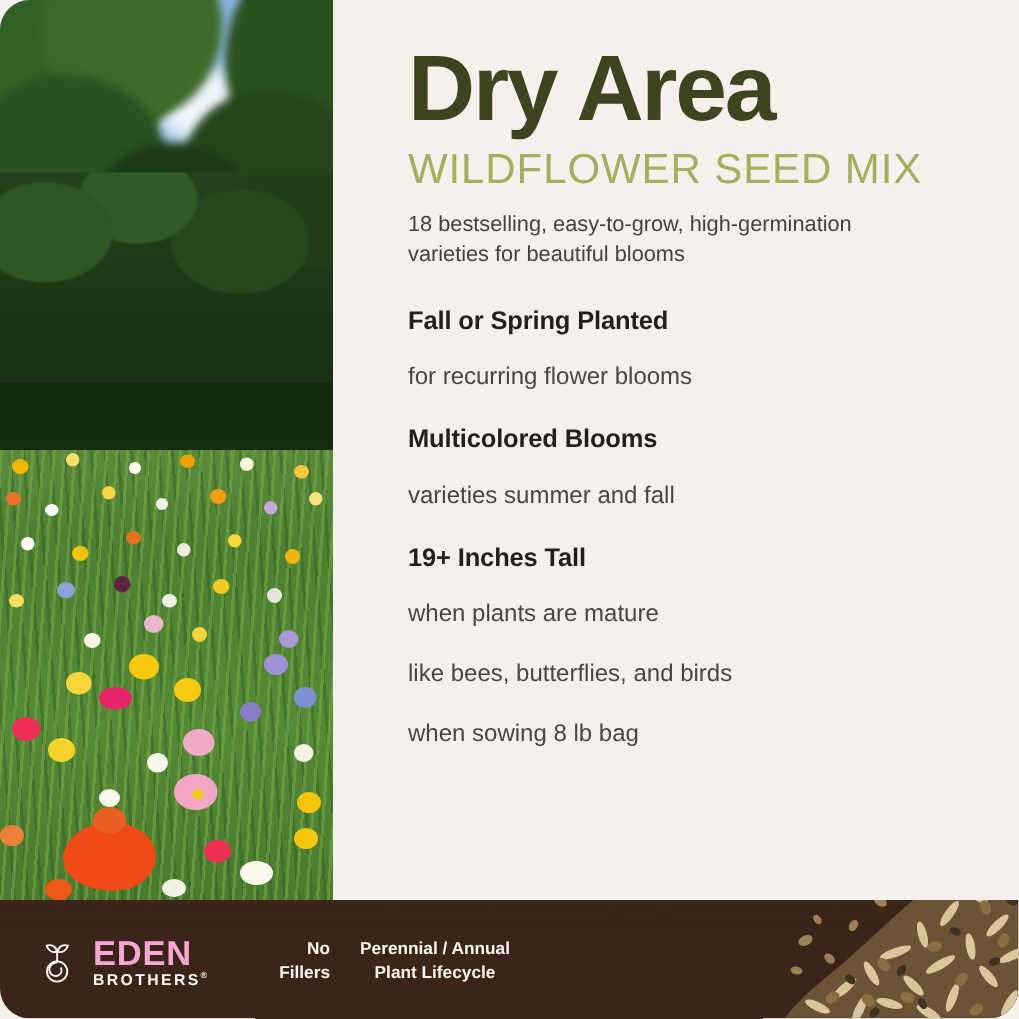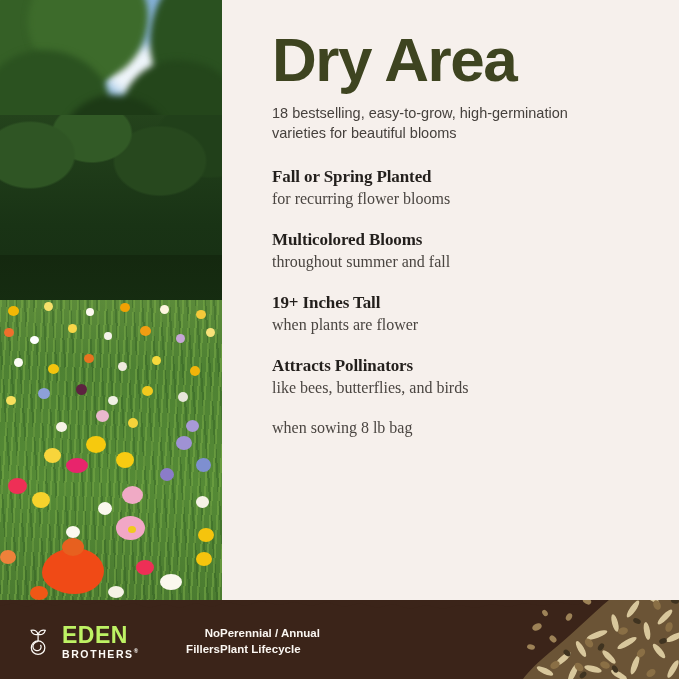--- a/index.html
+++ b/index.html
@@ -4,21 +4,21 @@
 <style>
   * { margin:0; padding:0; box-sizing:border-box; }
   html,body { width:679px; height:679px; }
   body {
     font-family:"Liberation Sans", sans-serif;
     background:#f6f0ec;
     overflow:hidden;
     position:relative;
   }
 
-  .card { position:absolute; inset:0; background:#f6f0ec; overflow:hidden; }
+  .card { position:absolute; inset:0; background:#f6f0ec; overflow:hidden;border-radius:20px; }
 
   
   .photo {
     position:absolute; left:0; top:0; width:222px; height:607px;
     overflow:hidden;
     background:#8fb9dd;
   }
   .sky {
     position:absolute; left:0; top:0; width:100%; height:330px;
     background:linear-gradient(180deg,#86b2da 0%,#9ec6e4 45%,#bcd7e9 100%);
@@ -74,49 +74,49 @@
   }
   .subtitle {
     margin-top:9px;
     font-size:28px; line-height:1; letter-spacing:.6px;
     color:#a6ad5e; font-weight:400;
   }
   .blurb {
     margin-top:13px; font-size:14.5px; line-height:1.42; color:#46413d; max-width:350px;
   }
 
-  .features { margin-top:22px;font-family:Liberation Serif, serif; }
+  .features { margin-top:22px; }
   .feature { margin-bottom:19px; }
   .feature:last-child { margin-bottom:0; }
   .f-head { font-size:17px; font-weight:bold; color:#231f1c; line-height:1.25; letter-spacing:-.1px;}
-  .f-sub  { font-size:16px; color:#4a4541; line-height:1.3; margin-top:2px; }
+  .f-sub  { font-size:16px; color:#4a4541; line-height:1.3; margin-top:18px; }
 
   
   .footer {
     position:absolute; left:0; bottom:0; width:100%; height:79px;
     background:#3b2419; overflow:hidden;
   }
   .torn { position:absolute; left:0; top:-1px; width:100%; height:16px; display:block; }
   .footer-inner {
     position:absolute; left:0; top:0; width:100%; height:100%;
     display:flex; align-items:center; padding-left:22px; gap:0;
   }
   .logo { display:flex; align-items:center; gap:7px; width:140px; flex:0 0 auto; padding-top:4px;}
   .logo-mark { width:33px; height:33px; flex:0 0 auto; }
   .logo-words { line-height:1; }
-  .logo-eden { font-size:23px; font-weight:bold; color:#bef264; letter-spacing:.5px; }
+  .logo-eden { font-size:23px; font-weight:bold; color:#f9a8d4; letter-spacing:.5px; }
   .logo-bro { font-size:10.5px; font-weight:bold; color:#fdfaf6; letter-spacing:1.6px; margin-top:1px;}
   .reg { font-size:6px; vertical-align:super; }
 
   .badges { display:flex; align-items:center; gap:0; flex:1; padding-top:4px;}
   .badge {
     color:#fbf7f2; font-size:11.5px; font-weight:bold; line-height:1.38;
     white-space:pre-line;
   }
-  .b0{width:58px;text-align:right;} .b1{width:115px;} .b2{width:108px;} .b3{width:140px;}
+  .b0{width:58px;text-align:right;} .b1{width:115px;} .b2{width:108px;} .b3{width:140px;text-align:center;}
 
   .seedpile { position:absolute; right:-4px; bottom:0; width:160px; height:104px; }
 </style>
 </head>
 <body>
 
 <div class="card">
 
   <div class="photo">
     <div class="sky"></div>
@@ -199,37 +199,37 @@
       <div class="fl" style="left:0px;  top:250px;width:16px;height:14px;background:#ee813a;"></div>
       <div class="fl" style="left:136px;top:260px;width:18px;height:15px;background:#ee2f56;"></div>
       <div class="fl" style="left:160px;top:274px;width:22px;height:16px;background:#fbf8ee;"></div>
       <div class="fl" style="left:196px;top:252px;width:16px;height:14px;background:#f5c40d;"></div>
       <div class="fl" style="left:108px;top:286px;width:16px;height:12px;background:#f6f2e5;"></div>
     </div>
   </div>
 
   <div class="content">
     <h1 class="title">Dry Area</h1>
+    <div class="subtitle">WILDFLOWER SEED MIX</div>
     <p class="blurb">18 bestselling, easy-to-grow, high-germination varieties for beautiful blooms</p>
 
     <div class="features">
       <div class="feature">
         <div class="f-head">Fall or Spring Planted</div>
         <div class="f-sub">for recurring flower blooms</div>
       </div>
       <div class="feature">
         <div class="f-head">Multicolored Blooms</div>
-        <div class="f-sub">throughout summer and fall</div>
+        <div class="f-sub">varieties summer and fall</div>
       </div>
       <div class="feature">
         <div class="f-head">19+ Inches Tall</div>
-        <div class="f-sub">when plants are flower</div>
-      </div>
-      <div class="feature">
-        <div class="f-head">Attracts Pollinators</div>
+        <div class="f-sub">when plants are mature</div>
+      </div>
+      <div class="feature">
         <div class="f-sub">like bees, butterflies, and birds</div>
       </div>
       <div class="feature">
         <div class="f-sub">when sowing 8 lb bag</div>
       </div>
     </div>
   </div>
 
   <div class="footer">
     <svg class="torn" viewBox="0 0 679 16" preserveAspectRatio="none">

